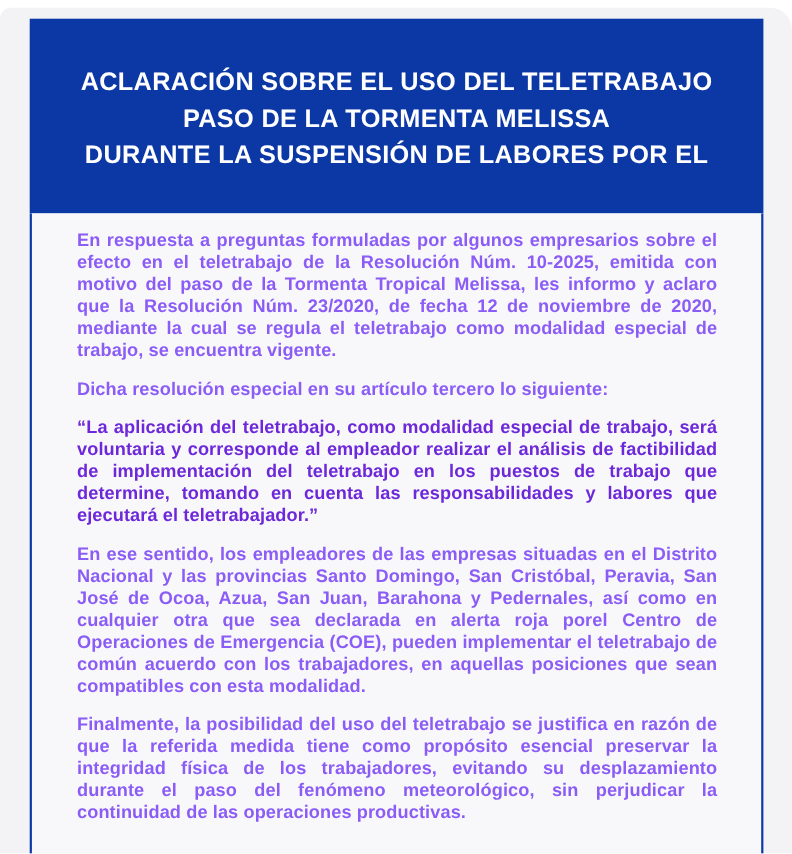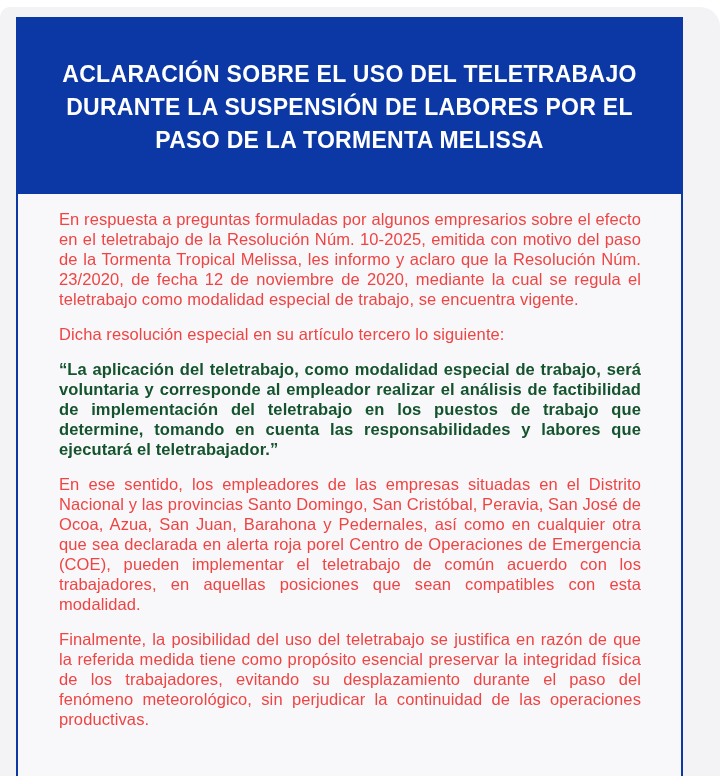--- a/index.html
+++ b/index.html
@@ -25,21 +25,21 @@
     left: 0;
     top: 7px;
     width: 720px;
     height: 769px;
     background: #f3f3f5;
     border-radius: 10px 20px 0 0;
   }
 
   .notice-card {
     position: absolute;
-    left: 16px;
+    left: 27px;
     top: 17px;
     width: 667px;
   }
 
   
   .notice-header {
     width: 667px;
     height: 177px;
     background: #0c38a6;
     display: flex;
@@ -67,43 +67,44 @@
     border-left: 2px solid #0c38a6;
     border-right: 2px solid #0c38a6;
     padding: 15px 40px 0 41px;
     overflow: hidden;
   }
 
   .notice-body p {
     font-size: 16.5px;
     line-height: 20px;
     letter-spacing: 0.1px;
-    color: #ef4444;
+    color: #8b5cf6;
     text-align: justify;
     margin: 0 0 15px 0;
+    font-weight: bold;
   }
 
   .notice-body p.bold {
     font-weight: bold;
-    color: #14532d;
+    color: #6d28d9;
   }
 </style>
 </head>
 <body>
 
 <div class="canvas">
 
   <div class="page-panel"></div>
 
   <div class="notice-card">
 
     <div class="notice-header">
       <div class="title-line">ACLARACIÓN SOBRE EL USO DEL TELETRABAJO</div>
+      <div class="title-line">PASO DE LA TORMENTA MELISSA</div>
       <div class="title-line">DURANTE LA SUSPENSIÓN DE LABORES POR EL</div>
-      <div class="title-line">PASO DE LA TORMENTA MELISSA</div>
     </div>
 
     <div class="notice-body">
       <p>En respuesta a preguntas formuladas por algunos empresarios sobre el efecto en el teletrabajo de la Resolución Núm. 10-2025, emitida con motivo del paso de la Tormenta Tropical Melissa, les informo y aclaro que la Resolución Núm. 23/2020, de fecha 12 de noviembre de 2020, mediante la cual se regula el teletrabajo como modalidad especial de trabajo, se encuentra vigente.</p>
       <p>Dicha resolución especial en su artículo tercero lo siguiente:</p>
       <p class="bold">“La aplicación del teletrabajo, como modalidad especial de trabajo, será voluntaria y corresponde al empleador realizar el análisis de factibilidad de implementación del teletrabajo en los puestos de trabajo que determine, tomando en cuenta las responsabilidades y labores que ejecutará el teletrabajador.”</p>
       <p>En ese sentido, los empleadores de las empresas situadas en el Distrito Nacional y las provincias Santo Domingo, San Cristóbal, Peravia, San José de Ocoa, Azua, San Juan, Barahona y Pedernales, así como en cualquier otra que sea declarada en alerta roja porel Centro de Operaciones de Emergencia (COE), pueden implementar el teletrabajo de común acuerdo con los trabajadores, en aquellas posiciones que sean compatibles con esta modalidad.</p>
       <p>Finalmente, la posibilidad del uso del teletrabajo se justifica en razón de que la referida medida tiene como propósito esencial preservar la integridad física de los trabajadores, evitando su desplazamiento durante el paso del fenómeno meteorológico, sin perjudicar la continuidad de las operaciones productivas.</p>
     </div>
 

